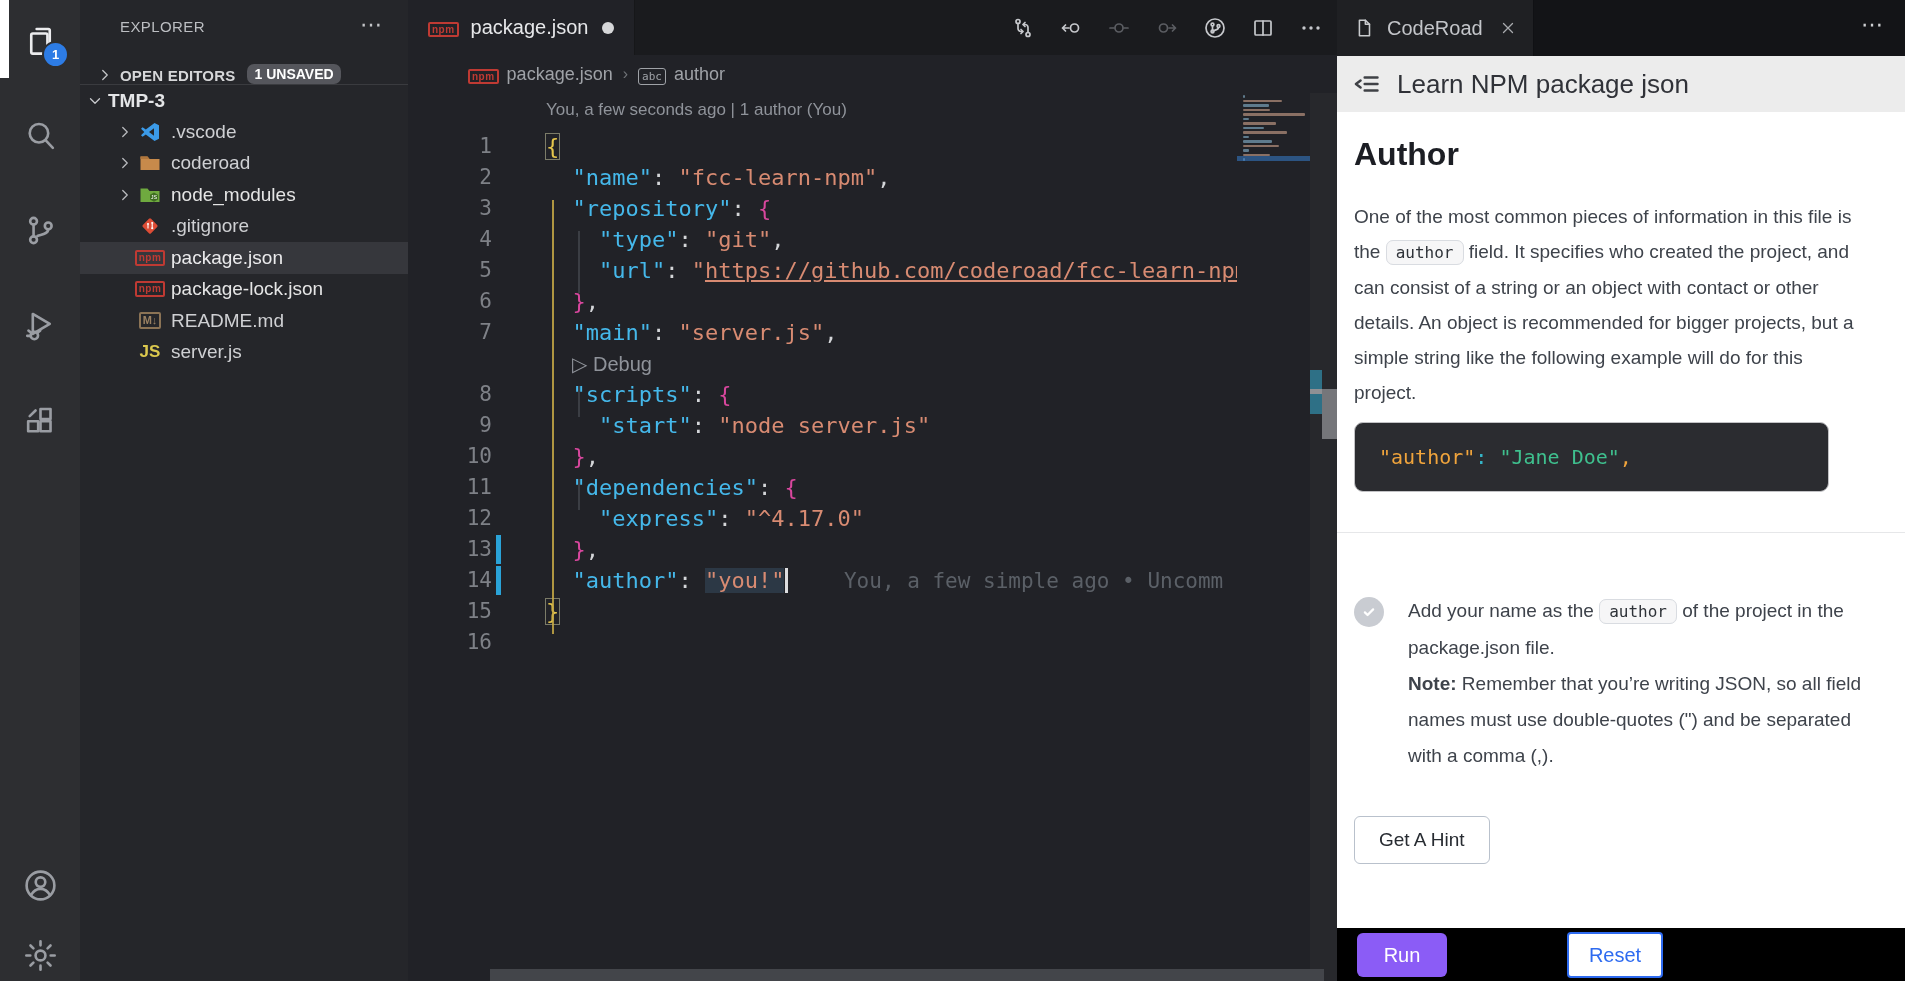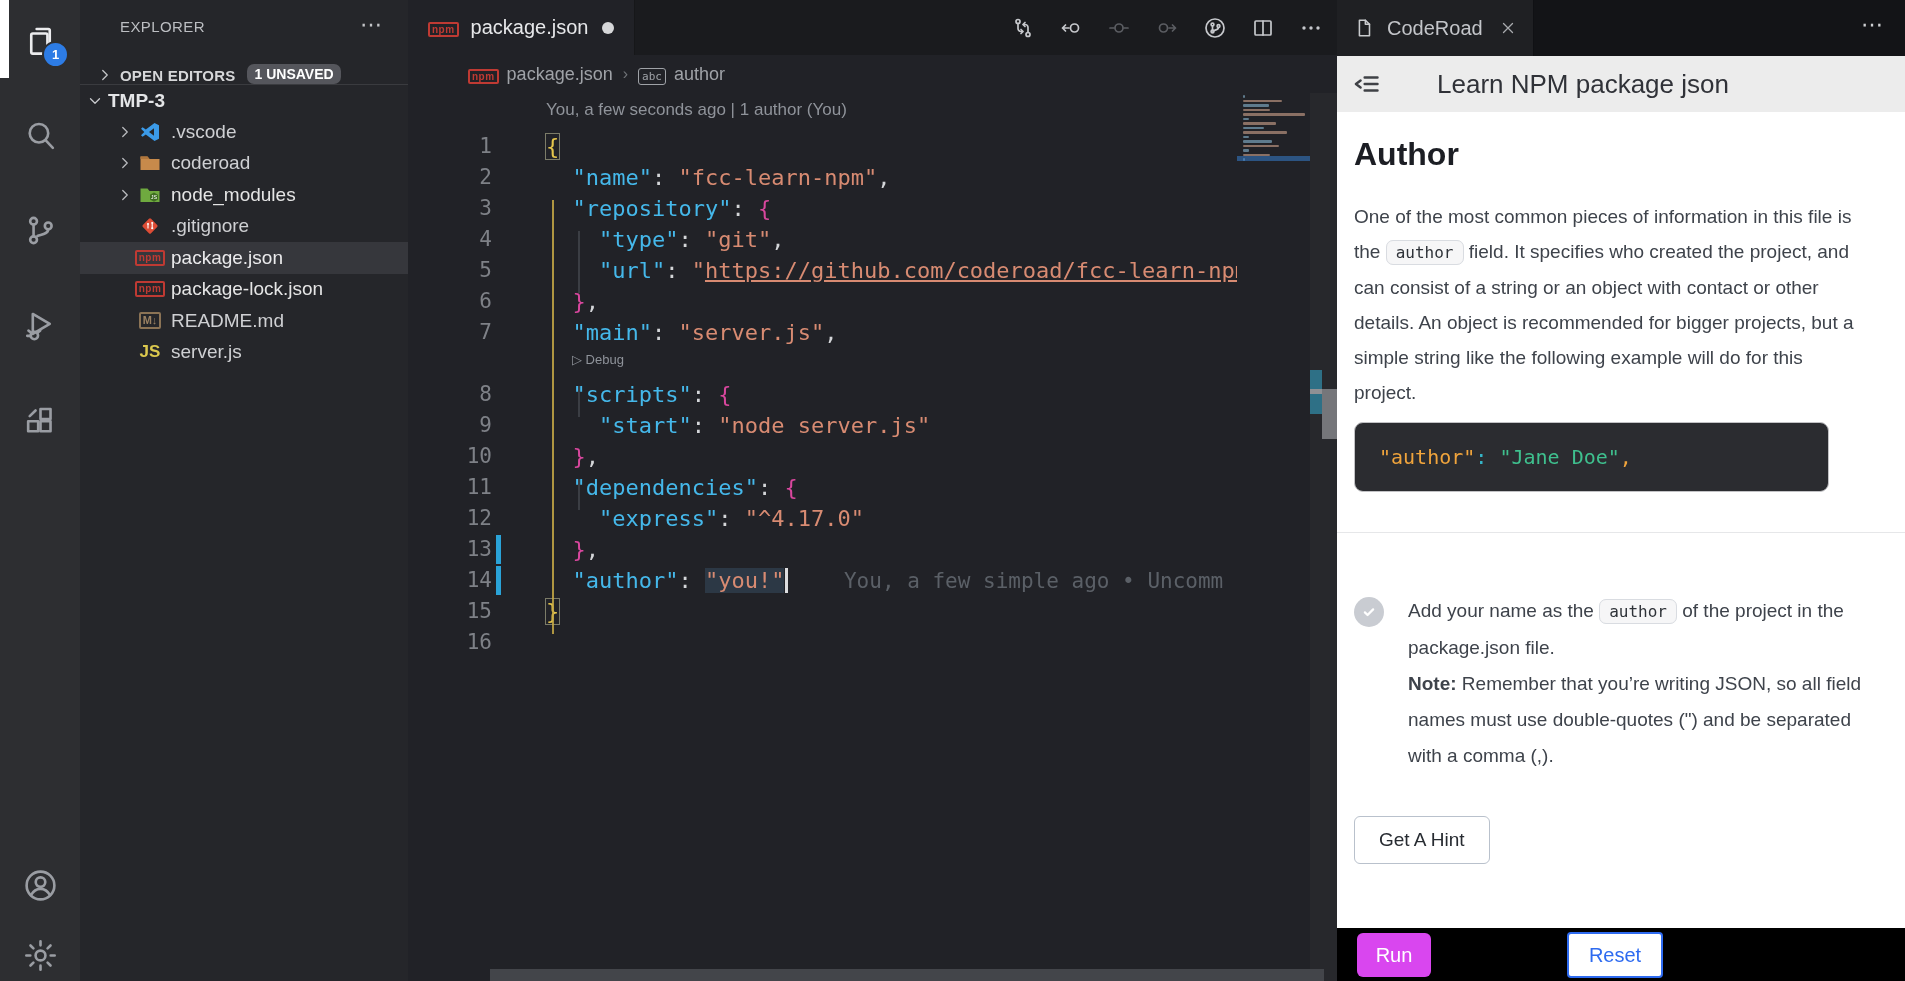--- a/index.html
+++ b/index.html
@@ -66,21 +66,21 @@
 
   #code-area{position:absolute;left:0;top:93px;right:0;bottom:0;}
   #code-clip{position:absolute;left:0;top:0;width:829px;bottom:0;overflow:hidden;}
   #top-lens{position:absolute;left:138px;top:7px;font-size:17px;color:#8f939a;cursor:pointer;}
   #code-lines{position:absolute;left:0;top:38px;right:0;}
   .code-row{position:relative;height:31px;font-family:"DejaVu Sans Mono",monospace;font-size:22px;line-height:31px;white-space:pre;}
   .lnum{position:absolute;left:0;width:84px;text-align:right;color:#7e8187;font-size:21px;}
   .ltext{position:absolute;left:138px;}
   .mod-bar{position:absolute;left:88px;top:1px;bottom:1px;width:5px;background:#2aa3d8;}
   .lens-row{position:relative;height:31px;}
-  .lens-text{position:absolute;left:164px;top:4px;font-size:13px;color:#8f939a;cursor:pointer;}
+  .lens-text{position:absolute;left:164px;top:4px;font-size:20px;color:#8f939a;cursor:pointer;}
   .key{color:#45b8ea;} .str{color:#d88b72;} .pn{color:#d4d6d9;}
   .b1{color:#e6c64c;} .b2{color:#d9479e;}
   .url{text-decoration:underline;}
   .boxed{box-shadow:0 0 0 1px #7c7c68;}
   .sel{background:#2c3845;}
   .cursor{display:inline-block;width:2.5px;height:25px;background:#dcdddf;vertical-align:-5px;margin-left:1px;}
   .blame{color:#5b6067;margin-left:56px;font-size:21px;}
   .guide{position:absolute;width:1.5px;}
   .gy{background:rgba(200,170,70,.85);} .gg{background:#3b3e44;}
 
@@ -94,41 +94,41 @@
   #hscroll{position:absolute;left:82px;right:13px;bottom:0;height:12px;background:#43454a;cursor:pointer;}
 
   
   #panel{left:1337px;top:0;width:568px;height:981px;background:#131417;}
   #panel-tabbar{position:absolute;left:0;top:0;right:0;height:56px;background:#131417;display:flex;}
   .ptab{height:56px;background:#1f2023;display:flex;align-items:center;padding:0 16px;border-right:1px solid #101114;cursor:pointer;}
   .ptab-icon{color:#c9cbce;} .ptab-icon svg{width:22px;height:22px;}
   .ptab-label{margin-left:12px;font-size:20px;color:#c3c5c9;}
   .ptab-close{margin-left:16px;color:#a9abae;cursor:pointer;} .ptab-close svg{width:18px;height:18px;}
   .panel-ellipsis{position:absolute;right:22px;top:12px;font-size:22px;color:#cfd0d3;cursor:pointer;}
-  #panel-header{position:absolute;left:0;top:56px;right:0;height:56px;background:#ececec;display:flex;align-items:center;gap:40px;}
+  #panel-header{position:absolute;left:0;top:56px;right:0;height:56px;background:#ececec;display:flex;align-items:center;}
   .ph-icon{margin-left:16px;color:#3f4146;cursor:pointer;} .ph-icon svg{width:28px;height:28px;}
   .ph-title{margin-left:16px;font-size:26px;color:#303238;}
   #panel-content{position:absolute;left:0;top:112px;right:0;bottom:53px;background:#fff;overflow:hidden;padding:0 20px 0 17px;}
   .pc-h1{margin:24px 0 0;font-size:32px;font-weight:bold;color:#1c1e24;}
   .pc-p{margin:26px 0 0;width:502px;font-size:19px;line-height:35px;color:#3e434b;}
   .chip{font-family:"DejaVu Sans Mono",monospace;font-size:16px;background:#f6f6f7;border:1px solid #d9dce1;
         border-radius:7px;padding:2px 9px;color:#2e3238;white-space:nowrap;}
   #code-block{margin:12px 0 0;width:449px;background:#2b2c30;border:1px solid #c2c2c5;border-radius:9px;
       padding:22px 0 22px 24px;font-family:"DejaVu Sans Mono",monospace;font-size:20px;white-space:pre;}
   .cb-o{color:#f0a43c;} .cb-t{color:#35b5c8;} .cb-g{color:#3fc08e;}
   .pc-divider{margin:40px -20px 0 -17px;border-top:1px solid #e6e7e9;}
   #task{margin:60px 0 0;display:flex;align-items:flex-start;}
   .task-check{flex:none;width:30px;height:30px;border-radius:50%;background:#c9ccd2;color:#fff;
       display:flex;align-items:center;justify-content:center;margin-top:4px;}
   .task-check svg{width:18px;height:18px;}
   .task-text{margin-left:24px;width:462px;font-size:19px;line-height:36px;color:#3e434b;}
   #hint-btn{margin:42px 0 0;display:inline-block;background:#fff;border:1px solid #b9c1cc;border-radius:6px;
       padding:12px 24px;font-size:19px;color:#272b31;cursor:pointer;font-family:"Liberation Sans",sans-serif;}
   #panel-footer{position:absolute;left:0;bottom:0;right:0;height:53px;background:#000;}
-  #run-btn{position:absolute;left:20px;top:5px;width:74px;height:44px;background:#d946ef;border:none;border-radius:6px;
+  #run-btn{position:absolute;left:20px;top:5px;width:90px;height:44px;background:#8b5cf6;border:none;border-radius:6px;
       color:#fff;font-size:20px;cursor:pointer;font-family:"Liberation Sans",sans-serif;}
   #reset-btn{position:absolute;left:230px;top:4px;width:96px;height:46px;background:#fff;border:2px solid #2e6bf0;border-radius:4px;
       color:#2e6bf0;font-size:20px;cursor:pointer;font-family:"Liberation Sans",sans-serif;}
 </style>
 </head>
 <body>
 
 <div id="activity-bar" class="abs">
   <div class="abs act-indicator"></div>
   <div id="act-top">

